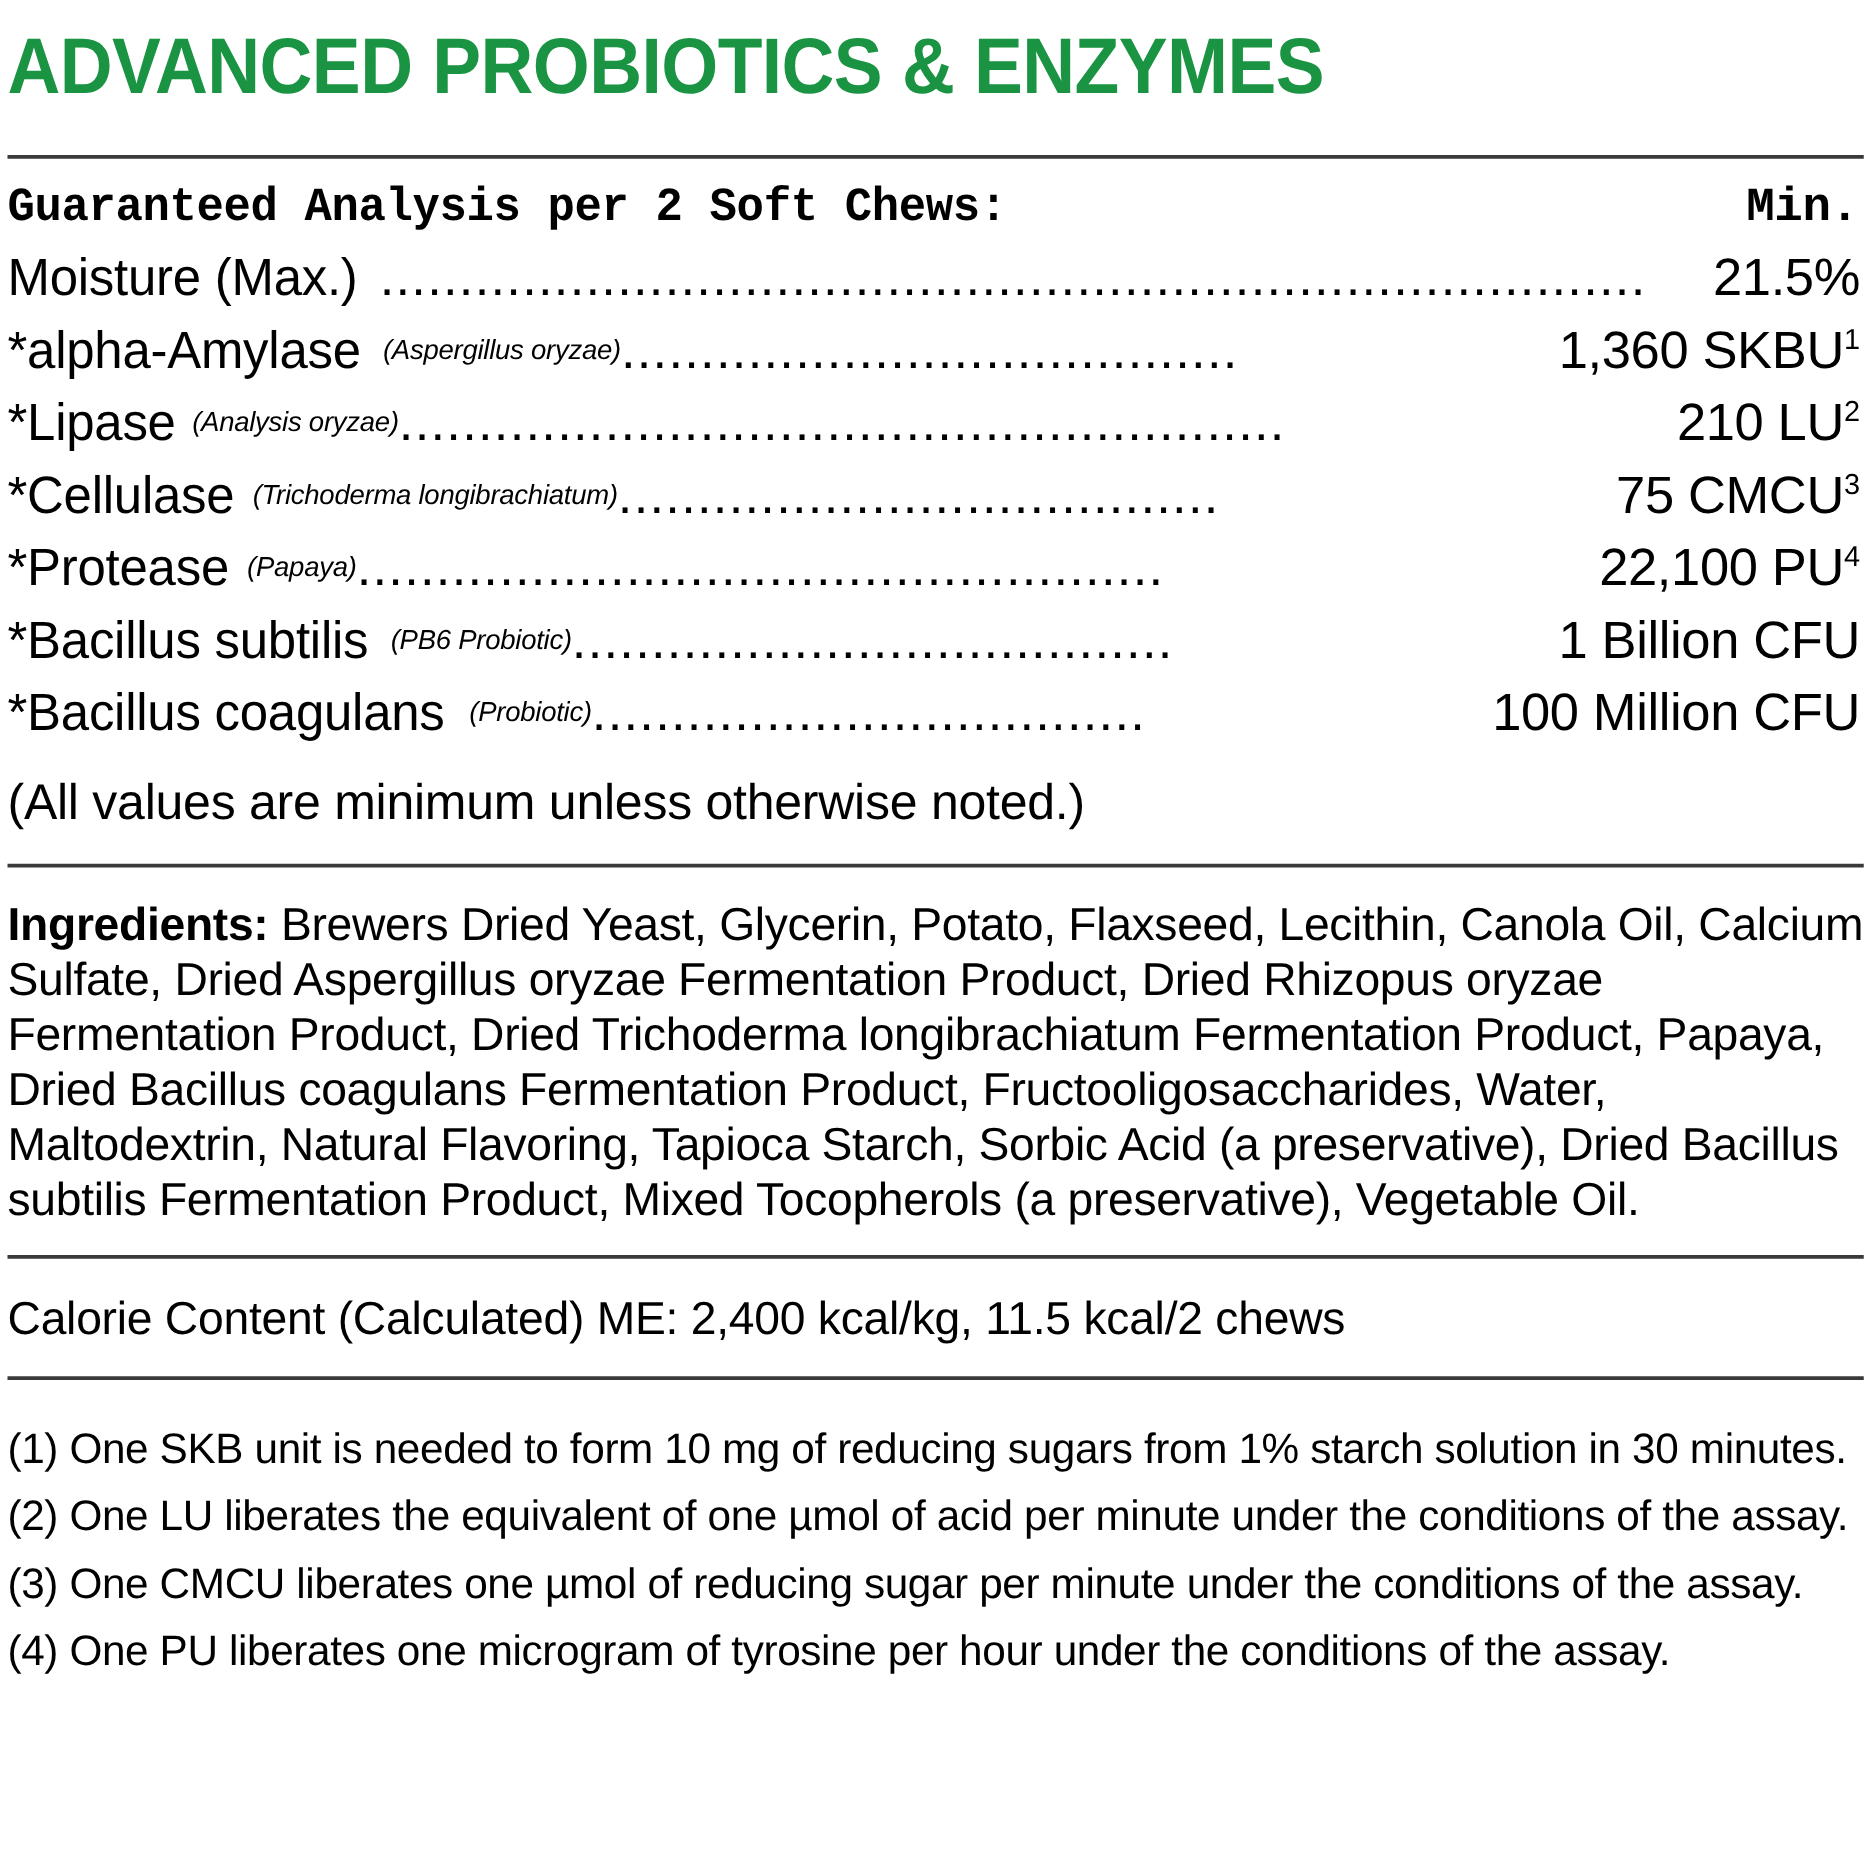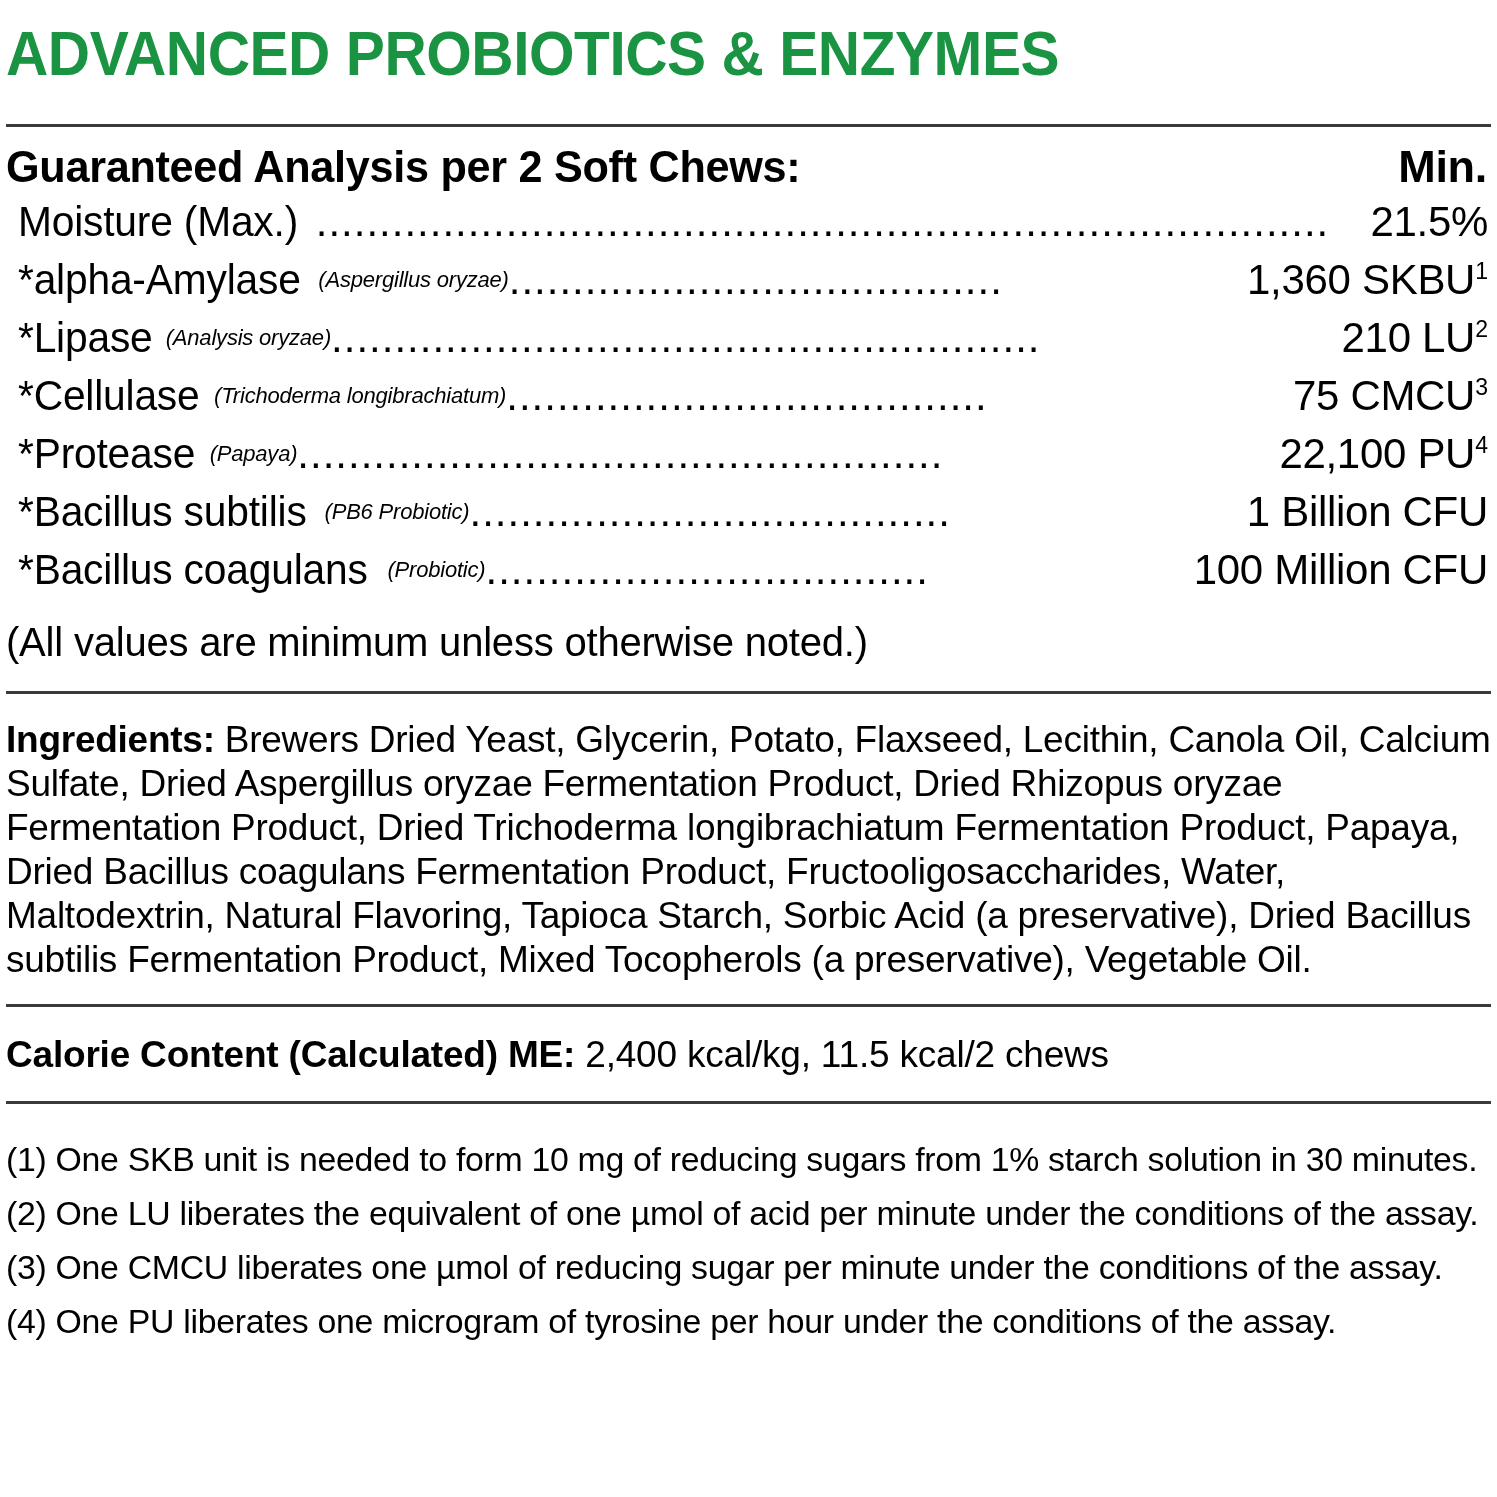--- a/index.html
+++ b/index.html
@@ -50,36 +50,36 @@
   .rule-4 { margin-top: 24px; }
 
   
   .ga-block { padding-top: 14px; }
 
   .ga-head {
     display: flex;
     align-items: baseline;
     justify-content: space-between;
     font-weight: bold;
-    font-size: 45px;
+    font-size: 38px;
     line-height: 52px;
     letter-spacing: -0.3px;
     white-space: nowrap;
+    font-family: Liberation Mono, monospace;
   }
   .ga-head .ga-head-left { transform: scaleX(0.96); transform-origin: left center; }
   .ga-head .ga-head-right { padding-right: 4px; }
 
   .ga-row {
     display: flex;
     align-items: center;
     font-size: 42px;
     line-height: 58px;
     white-space: nowrap;
     letter-spacing: -0.2px;
-    margin-left: 12px;
   }
   .ga-name {
     flex: 0 0 auto;
     transform: scaleX(0.97);
     transform-origin: left center;
   }
   .ga-latin {
     font-style: italic;
     font-size: 22px;
     padding-left: 9px;
@@ -127,21 +127,21 @@
   .ing-text { display: inline; }
 
   
   .cal-block {
     padding-top: 26px;
     font-size: 37px;
     line-height: 44px;
     letter-spacing: -0.2px;
     white-space: nowrap;
   }
-  .cal-block b { font-weight: bold; }
+  .cal-block b { font-weight: normal; }
 
   
   .fn-block { padding-top: 28px; }
   .fn-line {
     font-size: 34px;
     line-height: 54px;
     letter-spacing: -0.3px;
     white-space: nowrap;
     transform: scaleX(0.995);
     transform-origin: left center;

